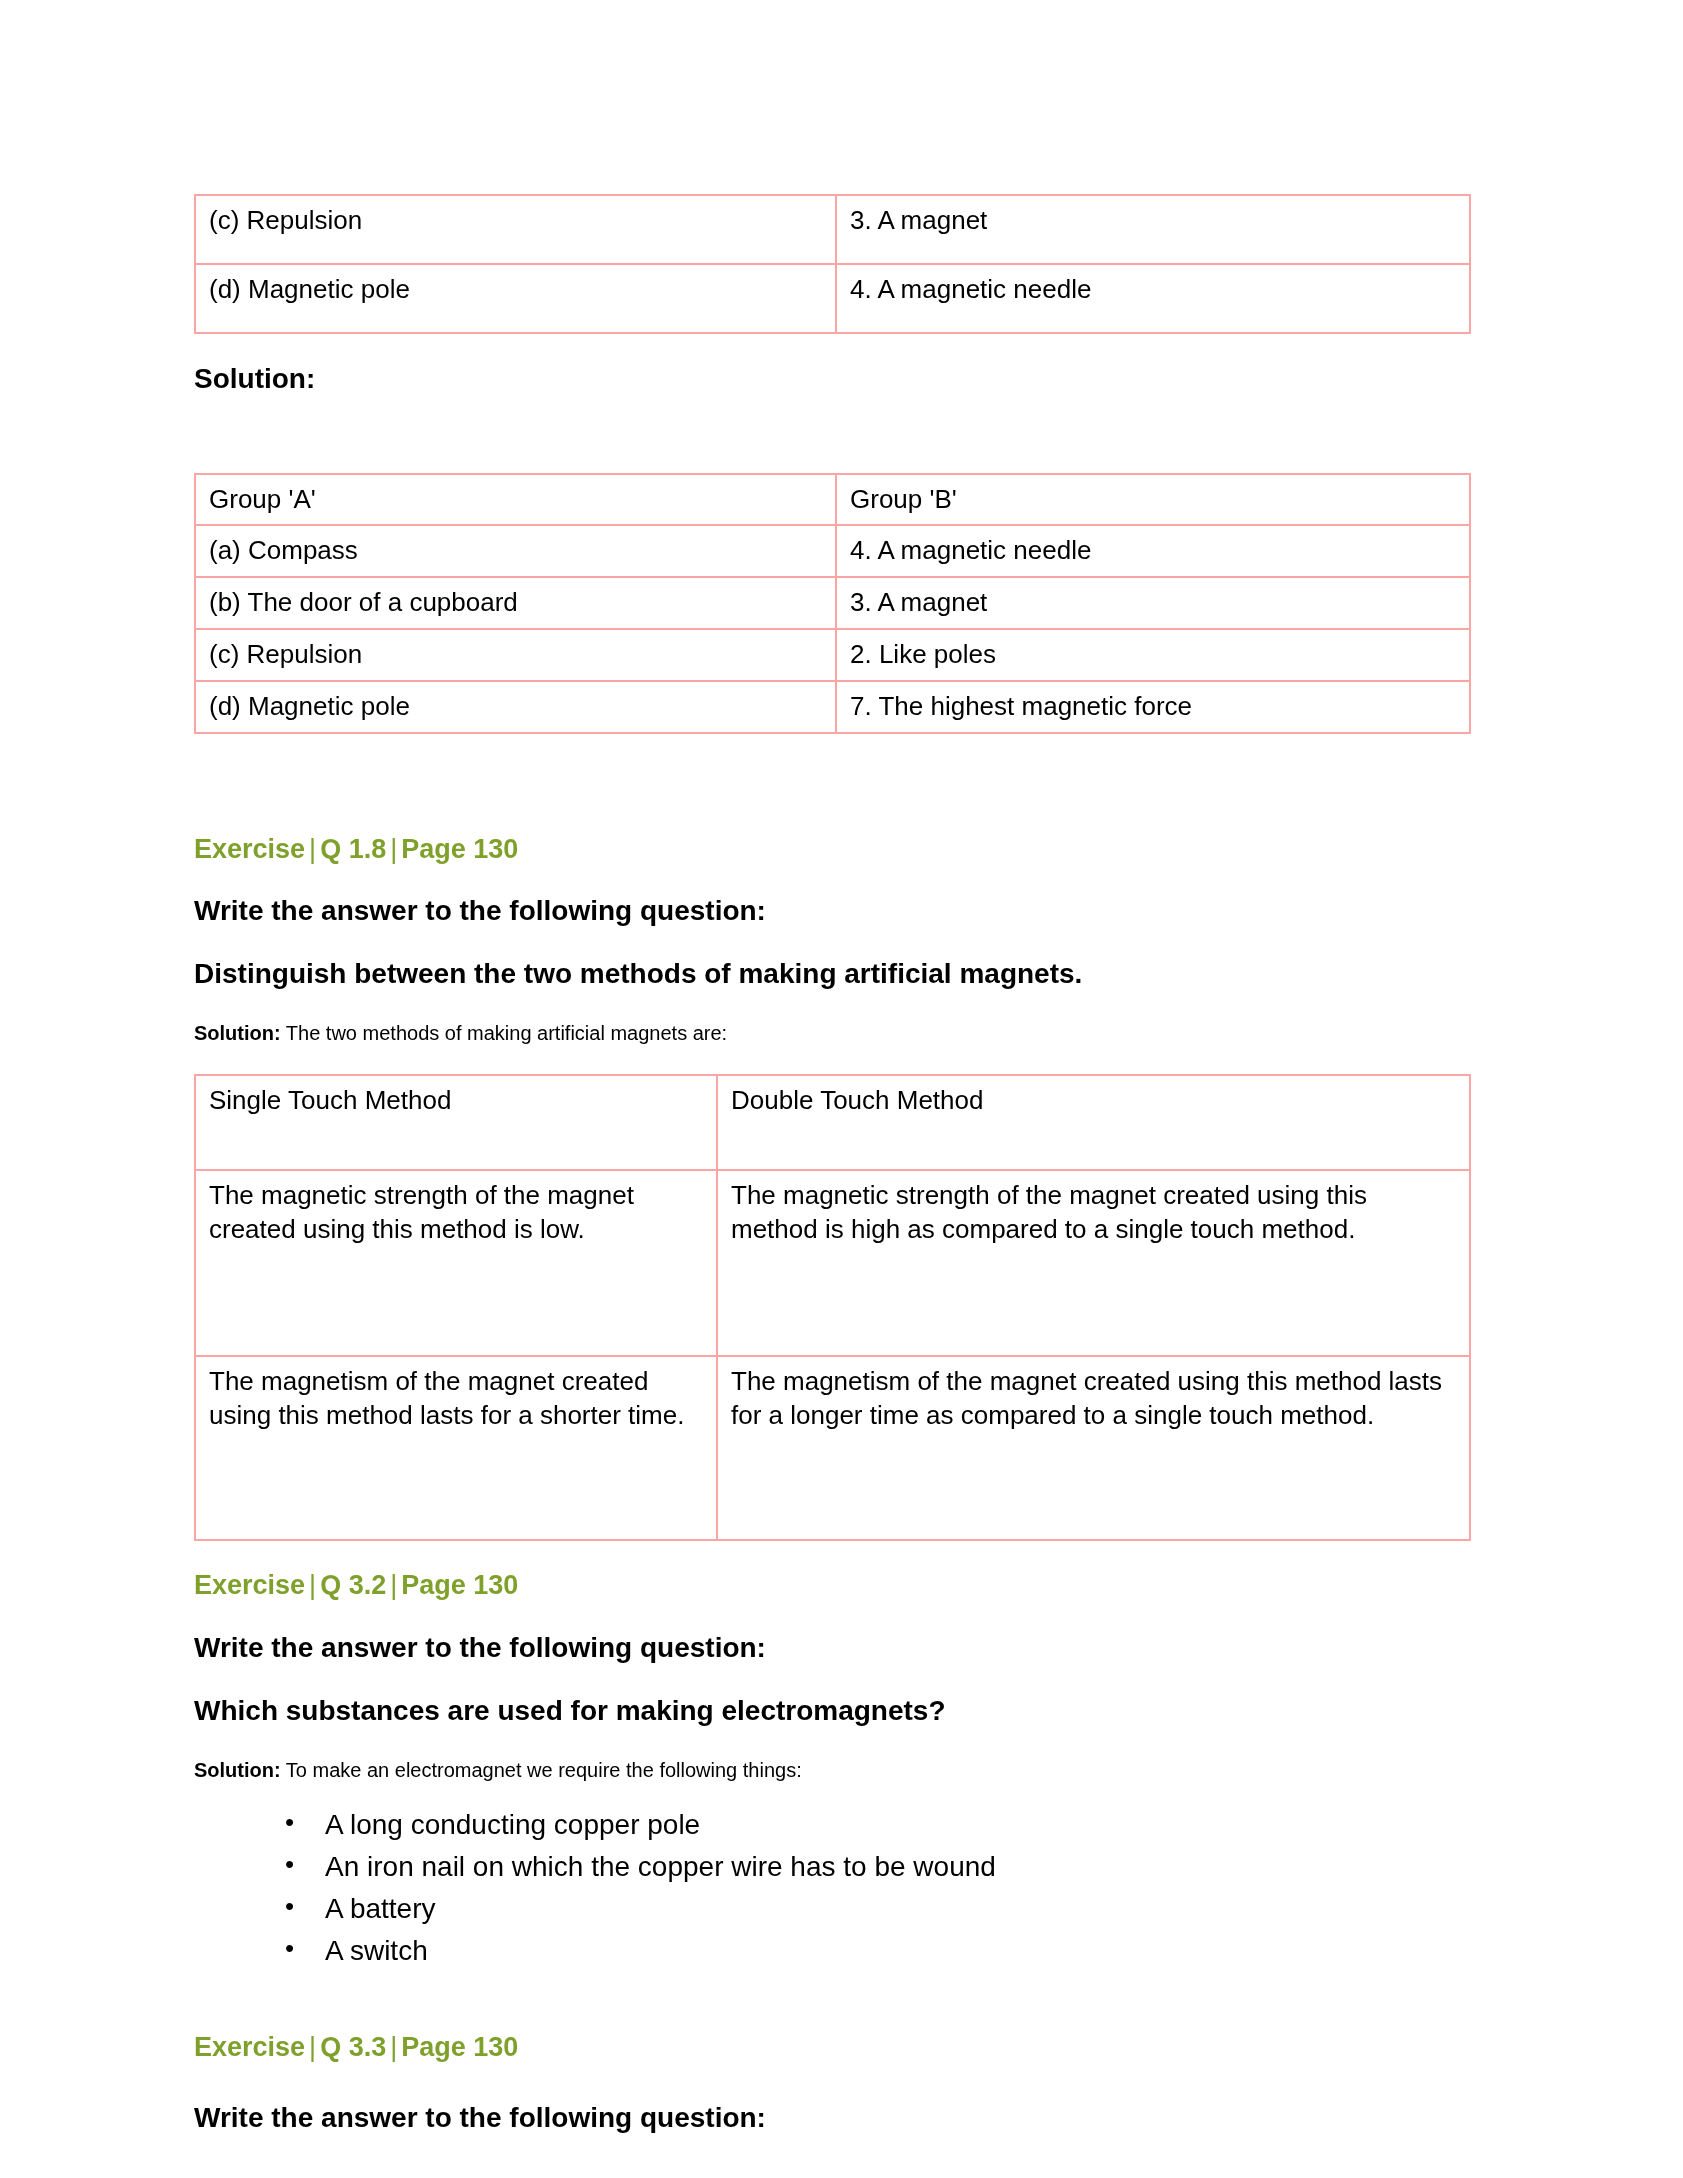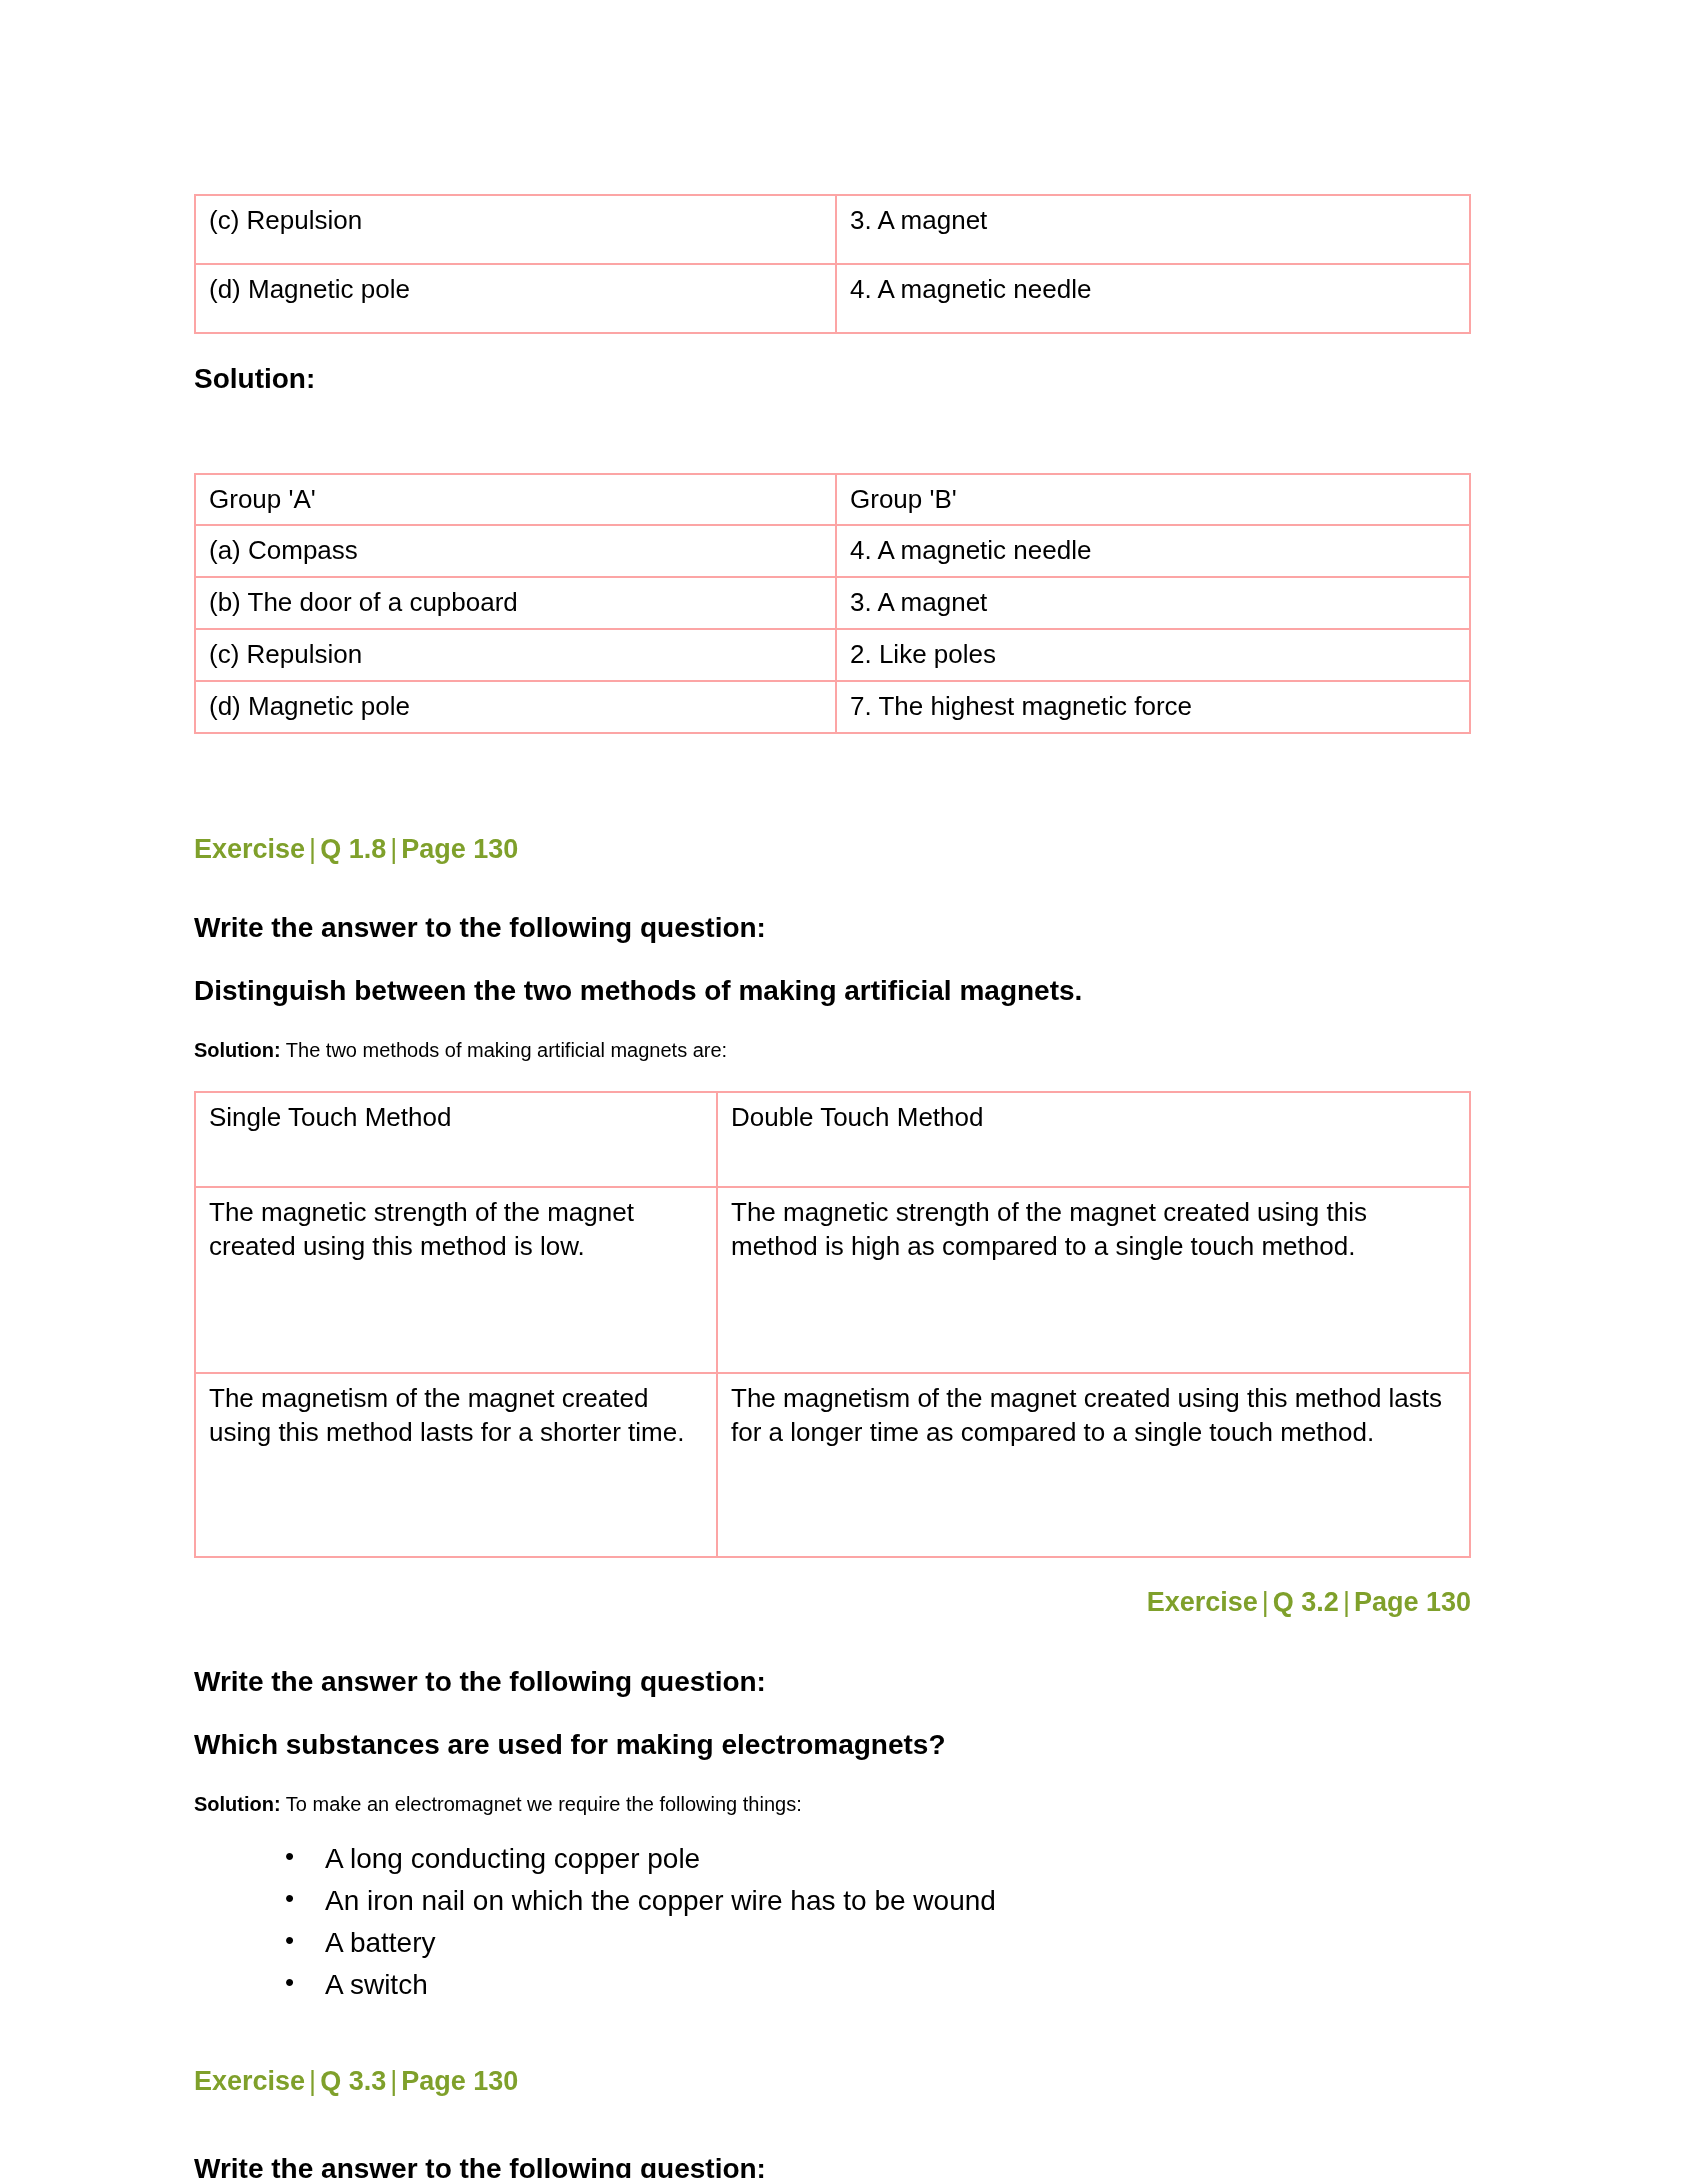--- a/index.html
+++ b/index.html
@@ -102,21 +102,20 @@
     font-size: 27px;
     font-weight: bold;
     line-height: 1.2;
     color: #7FA02B;
   }
   .exercise-head .sep { color: #7FA02B; font-weight: normal; padding: 0 4px; }
   .q-bold {
     font-size: 28px;
     font-weight: bold;
     line-height: 1.25;
-    margin-top: 17px;
   }
   .q-text {
     font-size: 28px;
     font-weight: bold;
     line-height: 1.3;
   }
   .sol-inline {
     font-size: 20px;
     line-height: 1.3;
   }
@@ -229,21 +228,21 @@
         </tr>
         <tr class="row-tall2">
           <td>The magnetism of the magnet created using this method lasts for a shorter time.</td>
           <td>The magnetism of the magnet created using this method lasts for a longer time as compared to a single touch method.</td>
         </tr>
       </tbody>
     </table>
 
     <div class="spacer-28"></div>
 
-    <div class="exercise-head" style="color: rgb(127, 160, 43); text-align: right;">
+    <div class="exercise-head" style="color: rgb(127, 160, 43);">
       <span>Exercise</span><span class="sep" style="color: rgb(127, 160, 43);">|</span><span>Q 3.2</span><span class="sep" style="color: rgb(127, 160, 43);">|</span><span>Page 130</span>
     </div>
 
     <div class="spacer-28"></div>
 
     <div class="q-bold">Write the answer to the following question:</div>
 
     <div class="spacer-28"></div>
 
     <div class="q-text">Which substances are used for making electromagnets?</div>

